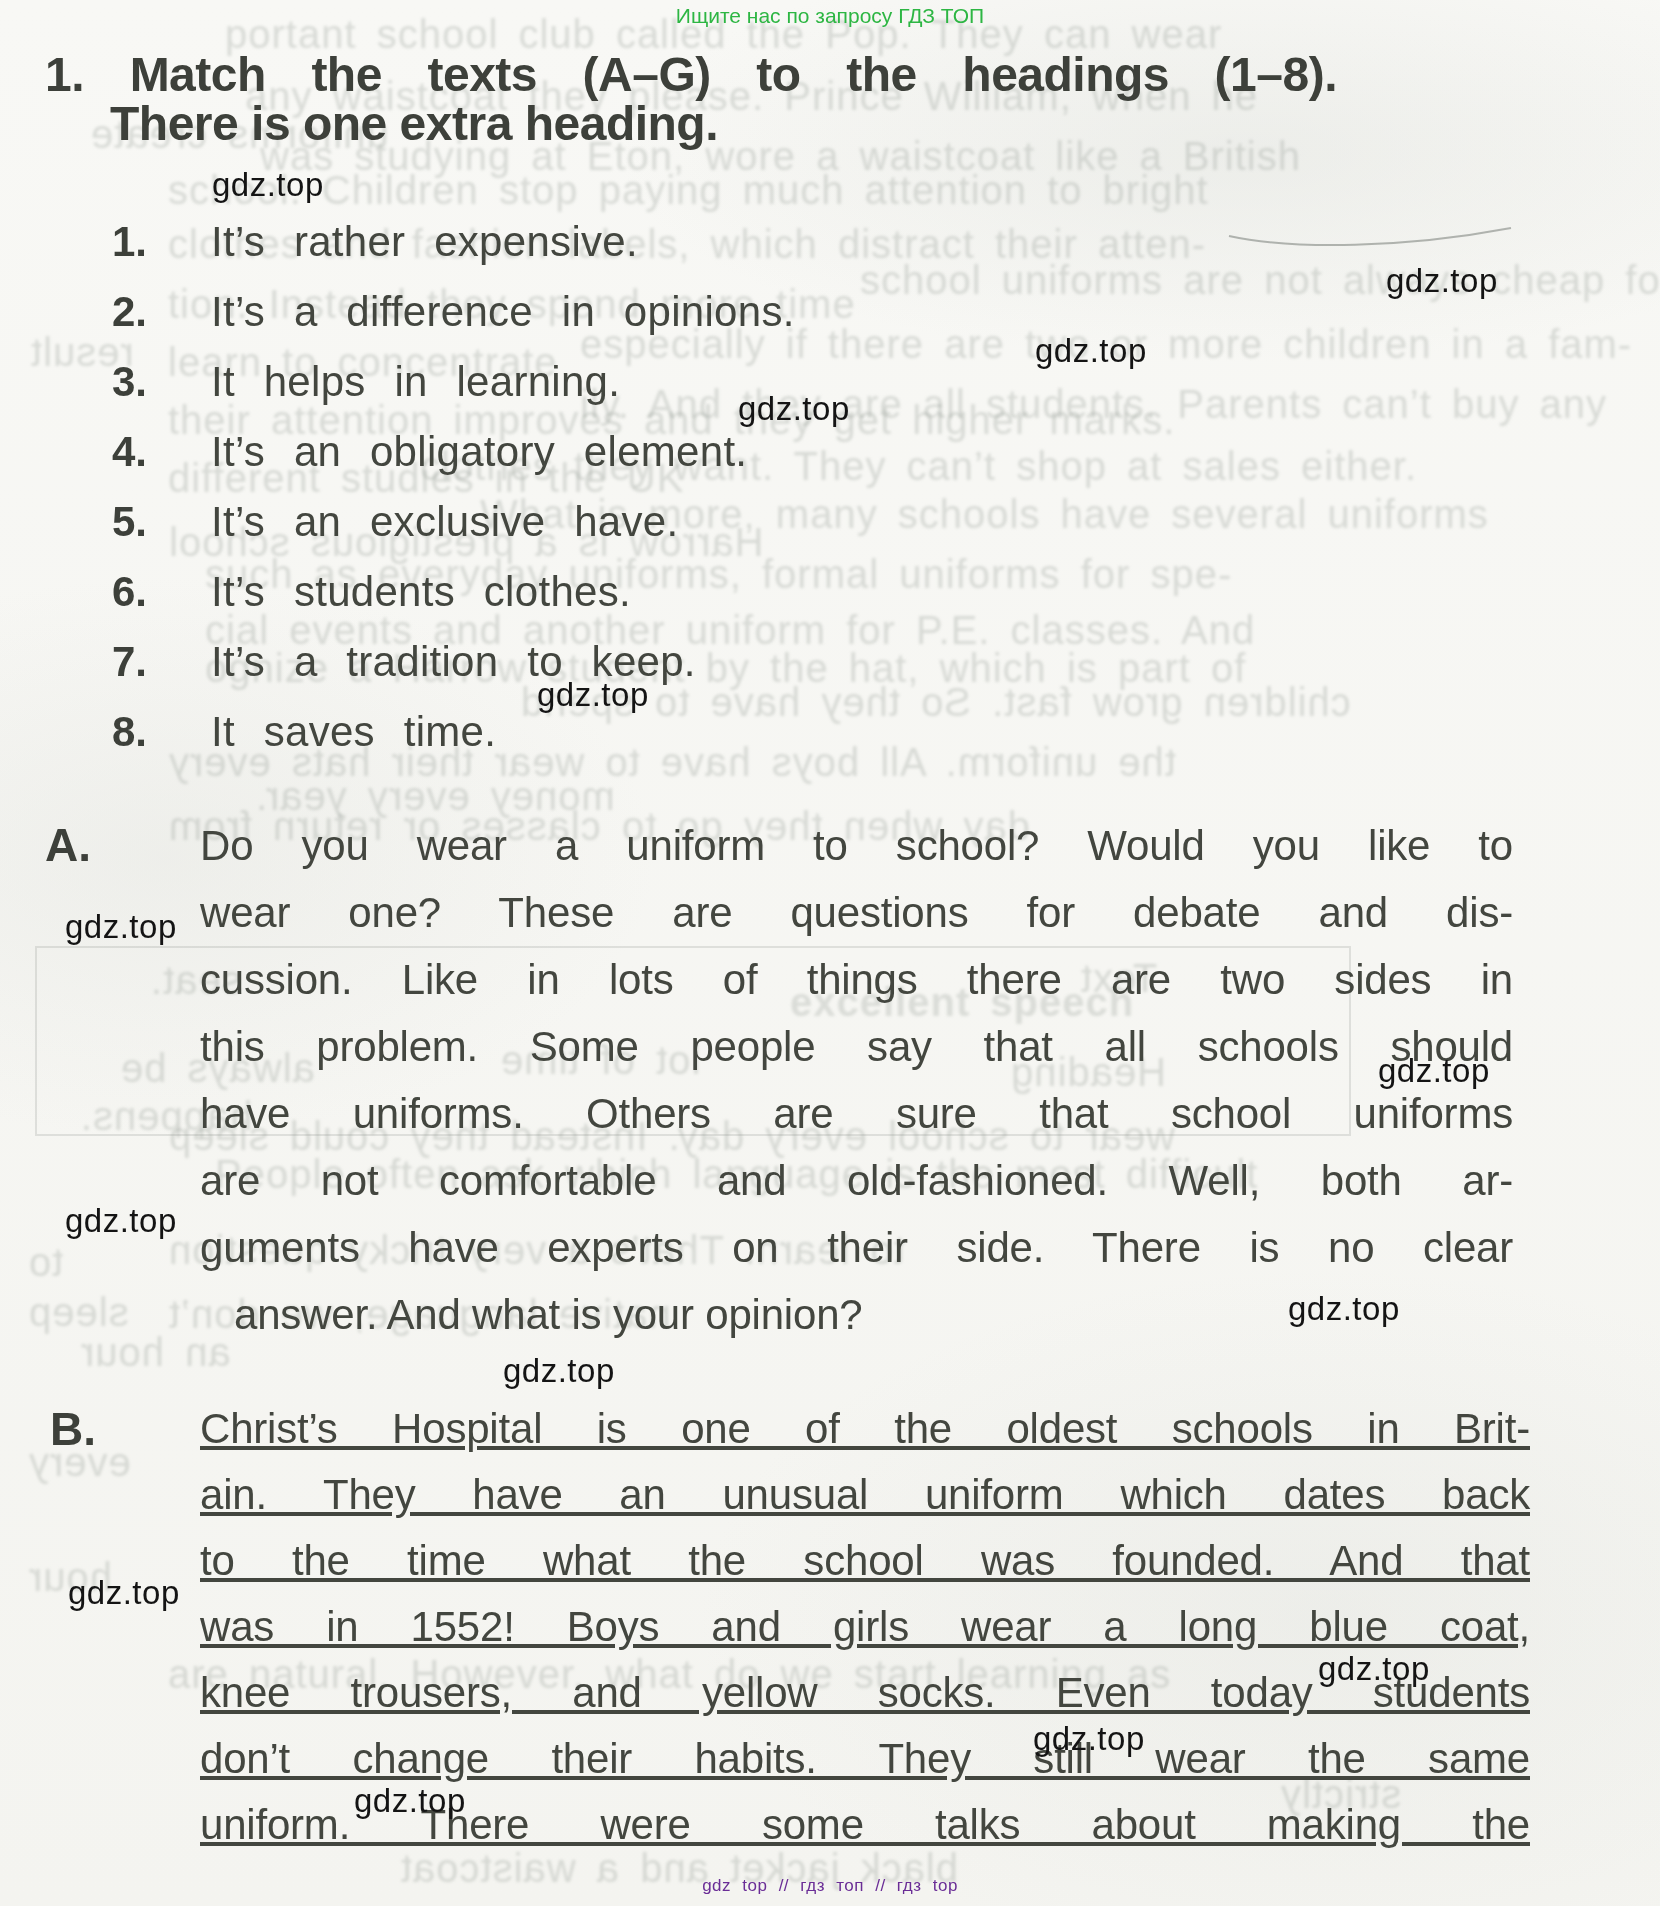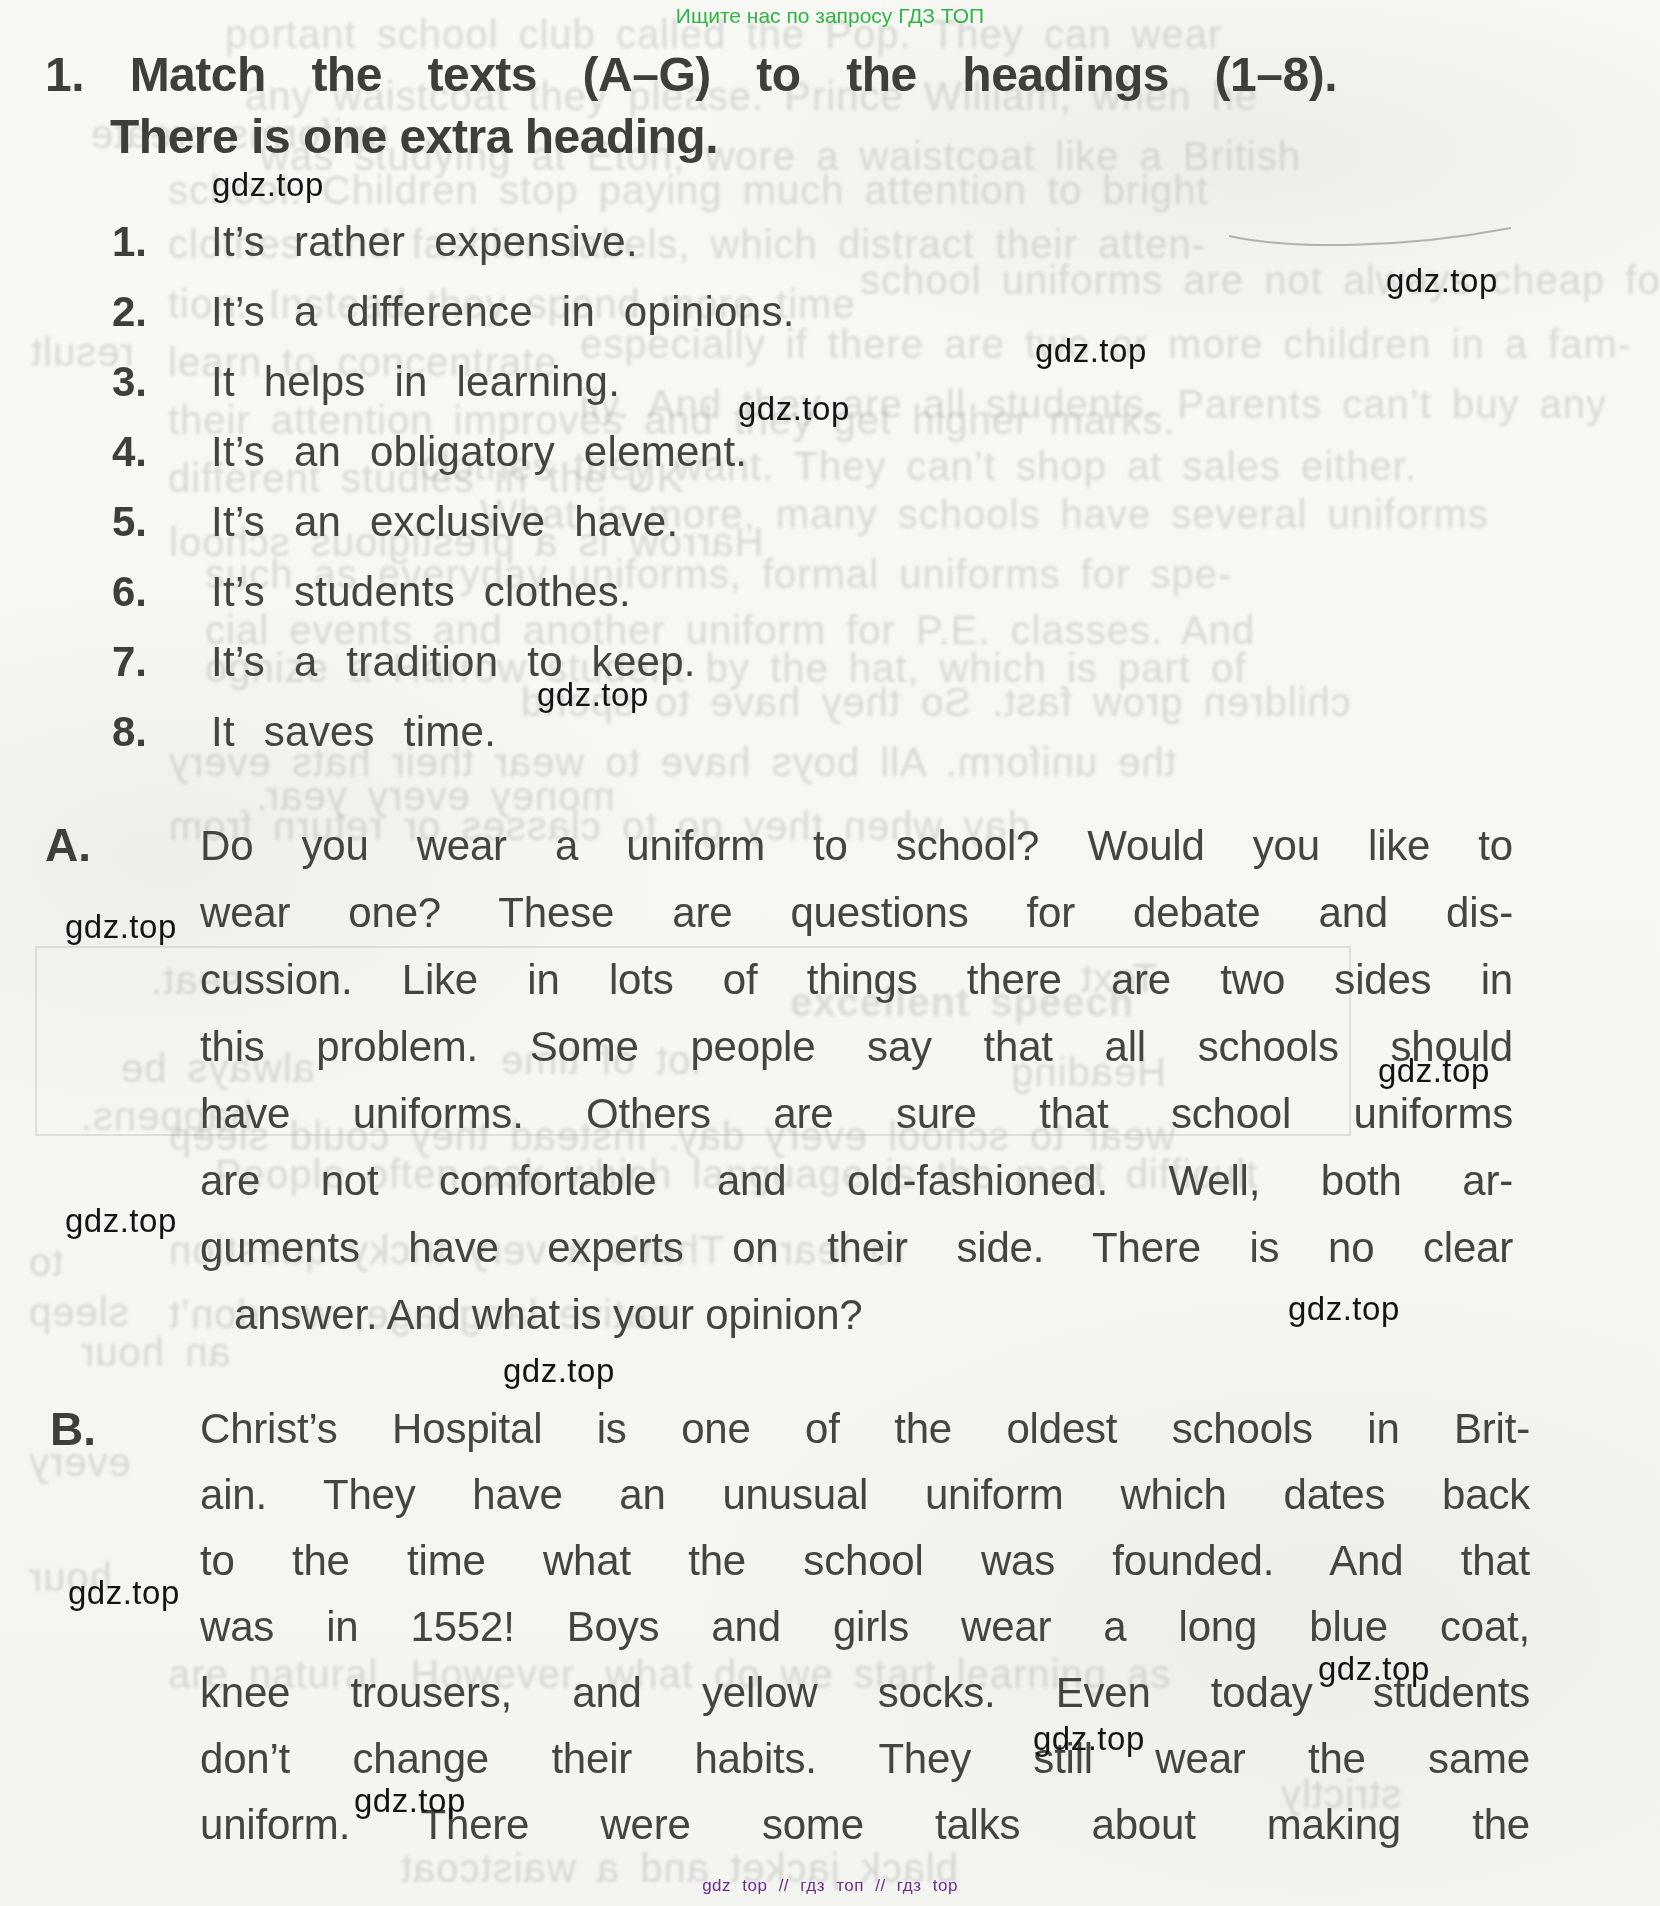--- a/index.html
+++ b/index.html
@@ -21,31 +21,31 @@
   .frag.bold{font-weight:700;opacity:.30;}
   .bleed-box{position:absolute;left:35px;top:946px;width:1312px;height:186px;
         border:2px solid rgba(135,140,135,.22);z-index:1;}
   .pencil{position:absolute;z-index:2;}
   
   .promo{position:absolute;top:4px;left:0;width:100%;text-align:center;z-index:5;
         font-size:21px;font-weight:500;color:#2db643;}
   .title{position:absolute;z-index:4;font-weight:700;font-size:48px;color:#3d403a;
         letter-spacing:-0.5px;line-height:54px;}
   .title.l1{left:45px;top:48px;width:1292px;text-align:justify;text-align-last:justify;}
-  .title.l2{left:110px;top:110px;}
+  .title.l2{left:110px;top:97px;}
   .hlist{position:absolute;left:112px;top:207px;width:1400px;z-index:4;}
   .h-item{display:flex;height:70px;line-height:70px;font-size:42px;color:#43463f;}
   .h-num{font-weight:700;width:62px;flex:none;color:#3d403a;}
   .h-txt{word-spacing:.40em;letter-spacing:.3px;margin-left:37px;}
   .plabel{position:absolute;z-index:4;font-weight:700;font-size:46px;color:#3d403a;}
   .plabel.a{left:45px;top:818px;}
   .plabel.b{left:50px;top:1402px;}
   .para{position:absolute;z-index:4;font-size:42px;color:#43463f;letter-spacing:-0.2px;}
   .para.a{left:200px;top:812px;width:1313px;line-height:67px;}
-  .para.b{left:200px;top:1396px;width:1330px;line-height:66px;}
+  .para.b{left:200px;top:1396px;width:1330px;line-height:66px;text-decoration:underline;}
   .pline{text-align:justify;text-align-last:justify;}
   .pline.last-left{text-align-last:left;margin-left:34px;}
   .pline.last-justify{text-align-last:justify;}
   .wms{position:absolute;inset:0;z-index:6;pointer-events:none;}
   .wm{position:absolute;font-size:33px;color:#141414;letter-spacing:.5px;}
   .footer{position:absolute;top:1876px;left:0;width:100%;text-align:center;z-index:5;
         font-size:17px;font-weight:500;color:#6a2d96;letter-spacing:.5px;word-spacing:6px;}
 </style>
 </head>
 <body>

